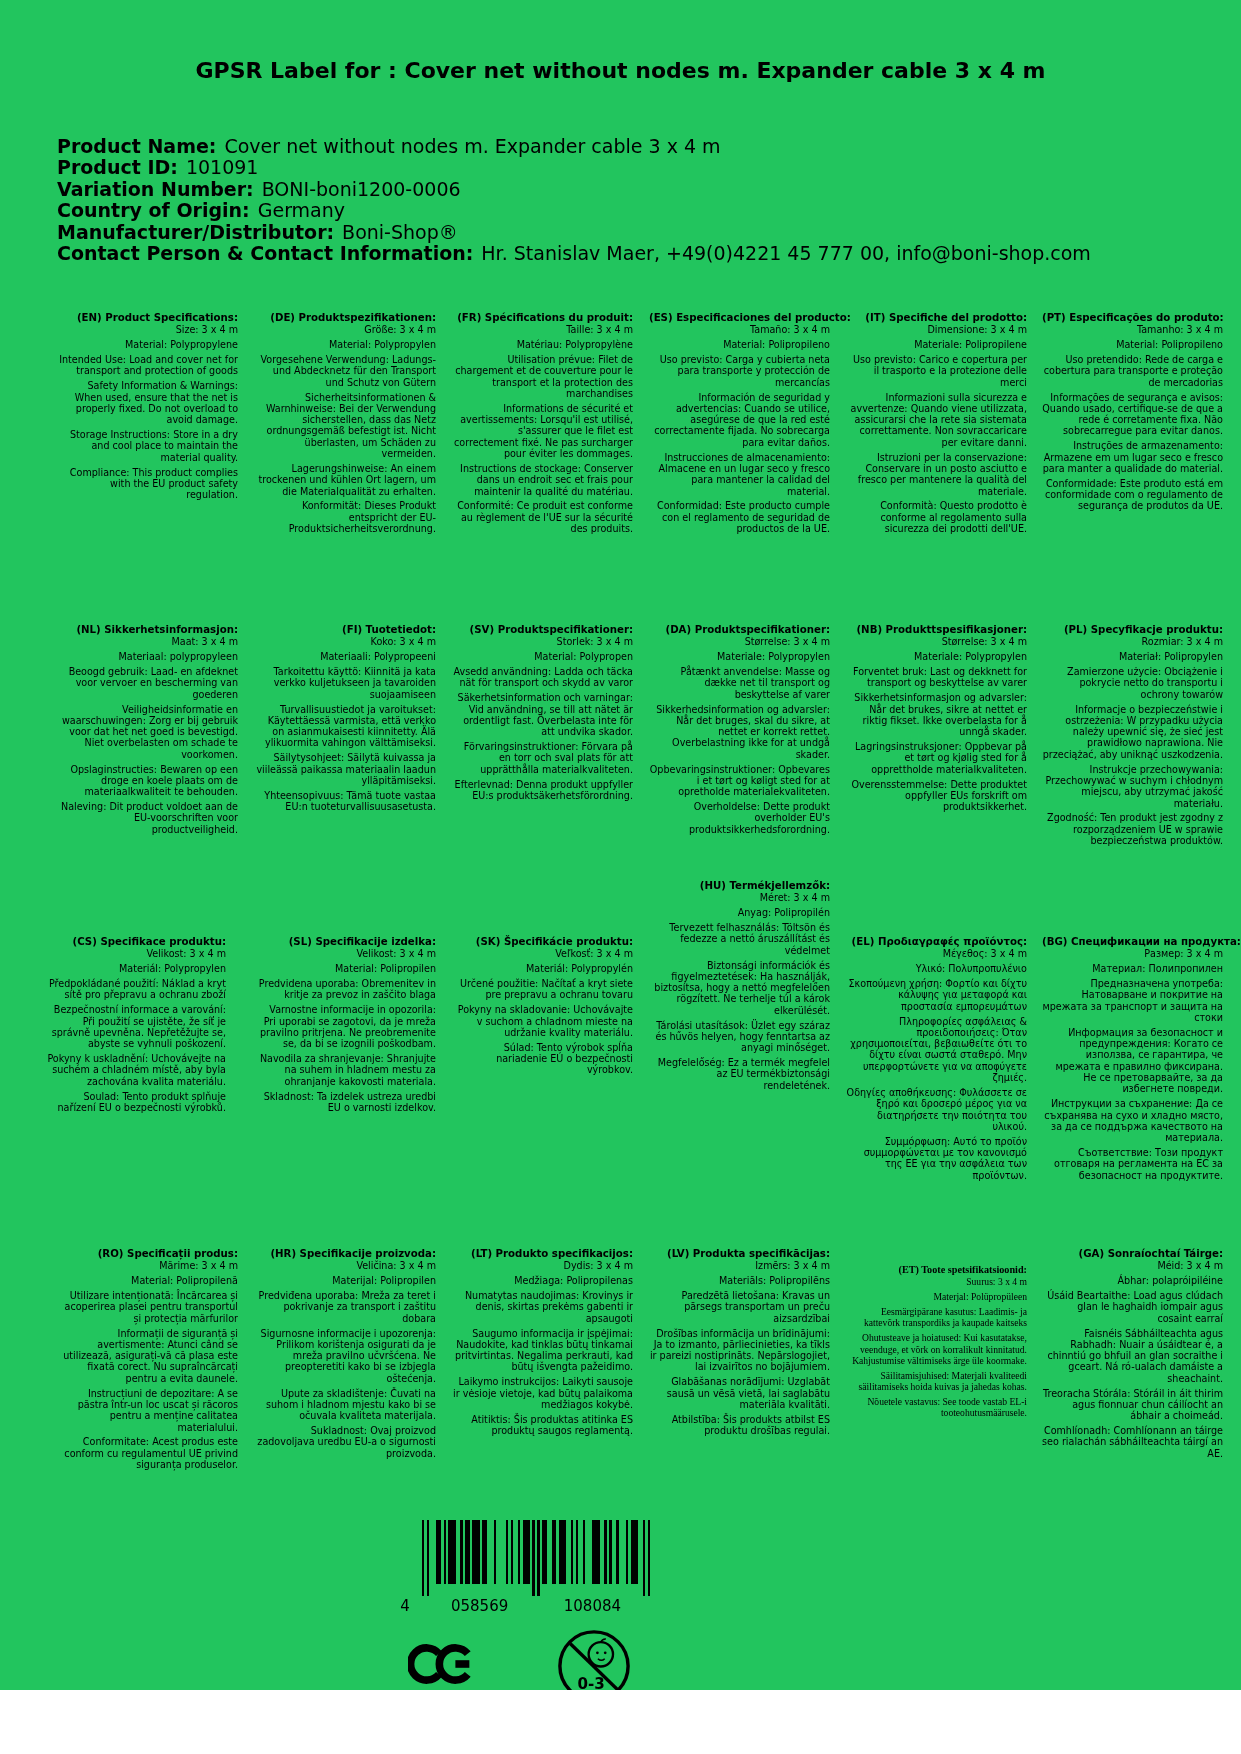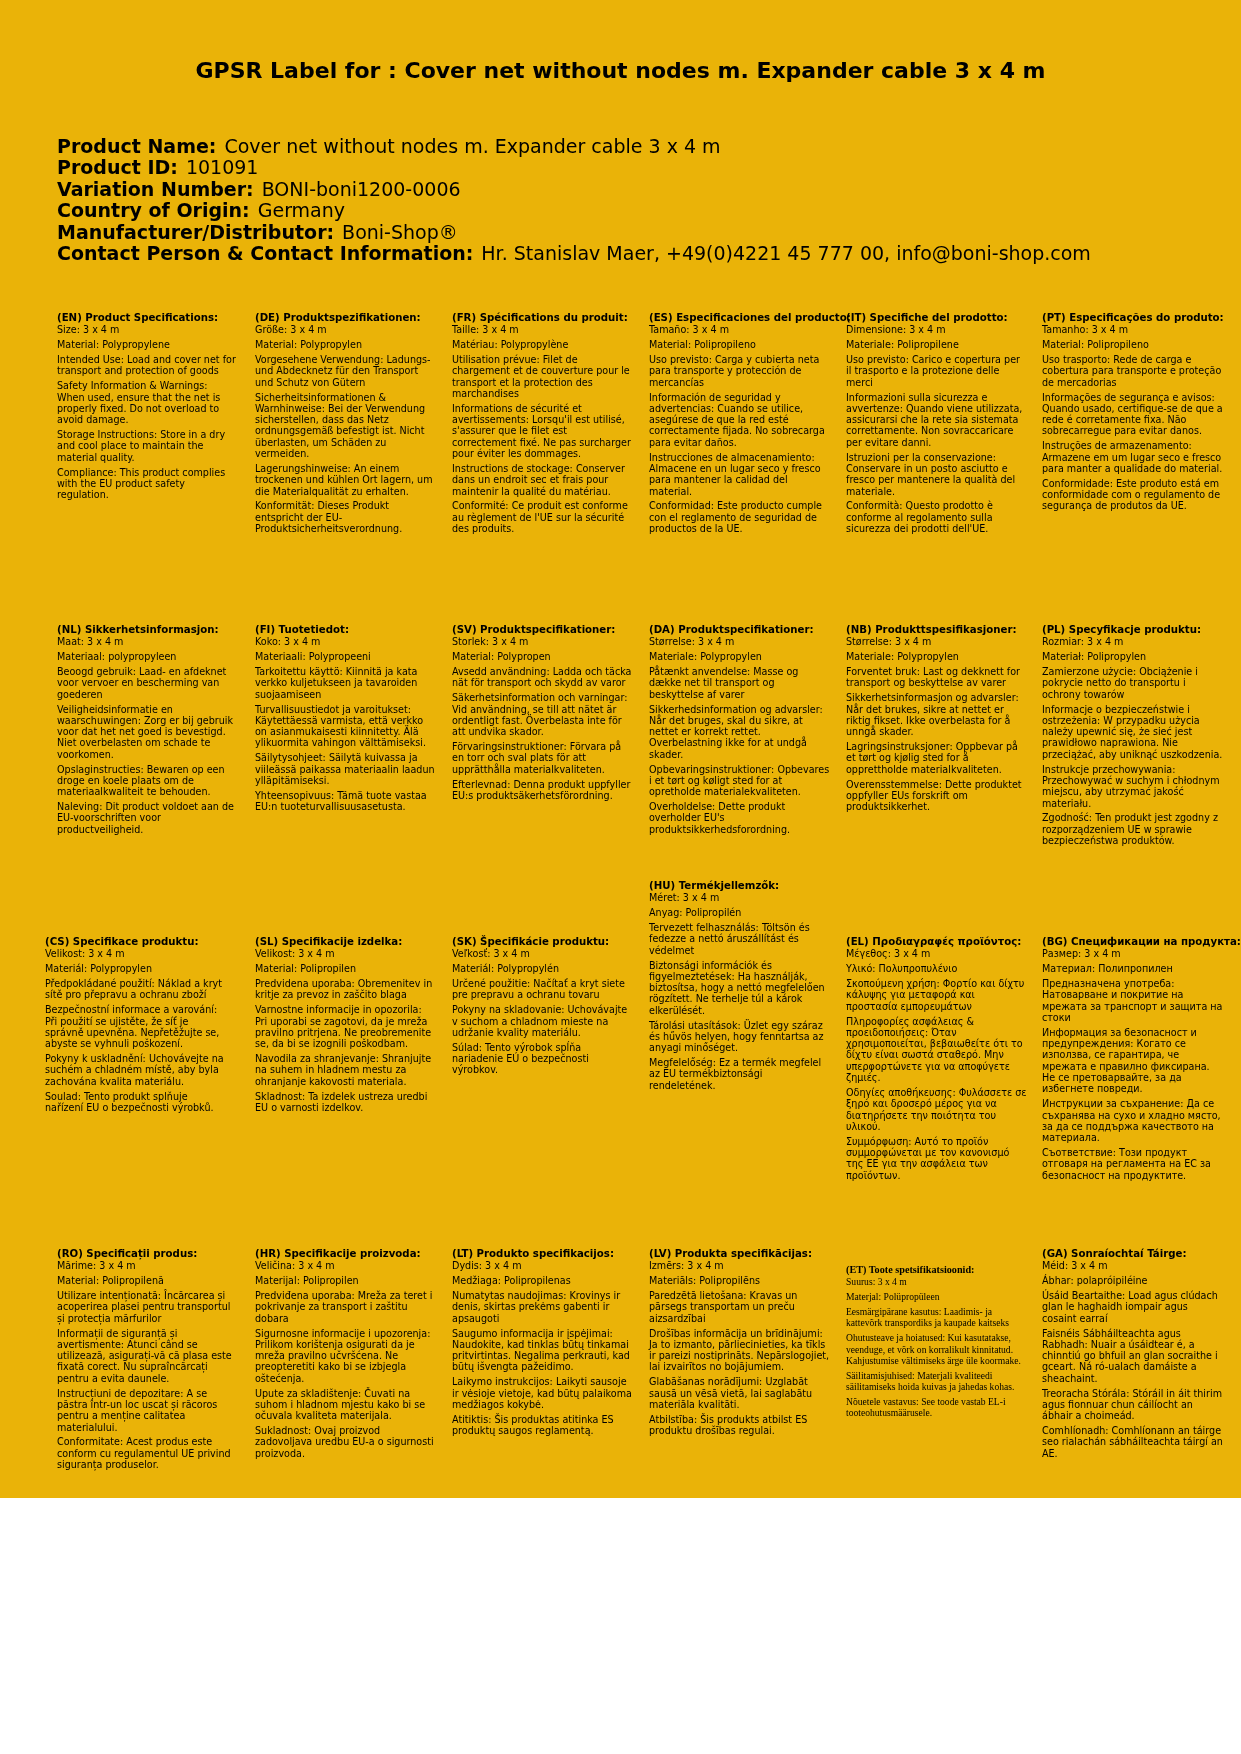--- a/index.html
+++ b/index.html
@@ -1,27 +1,27 @@
 <!DOCTYPE html>
 <html><head>
 <meta charset="utf-8">
 <style>
   html,body{margin:0;padding:0;background:#ffffff;}
   .page{
-    position:relative;width:1241px;height:1498px;background:#eab308;color:#000000;
+    position:relative;width:1241px;height:1690px;background:#22c55e;color:#000000;
     font-family:"DejaVu Sans", sans-serif;overflow:hidden;
   }
   .title{
     position:absolute;top:58px;left:0;width:100%;text-align:center;
     font-size:22px;font-weight:bold;
   }
   .product-info{position:absolute;left:57px;top:136px;font-size:19px;line-height:21.4px;}
   .info-row{white-space:nowrap;}
   .info-label{font-weight:bold;margin-right:8px;}
-  .lang-cell{position:absolute;width:181px;font-size:9.6px;line-height:11.3px;}
+  .lang-cell{position:absolute;width:181px;font-size:9.6px;line-height:11.3px;text-align:right;}
   .lang-header{font-weight:bold;font-size:10.2px;white-space:nowrap;margin:0 0 1px 0;}
   .lang-line{margin:0 0 3.6px 0;padding:0;}
   .barcode-svg{position:absolute;left:392px;top:1520px;}
   .barcode-svg rect{fill:#000;shape-rendering:crispEdges;}
   .bc-digits{font-family:"DejaVu Sans",sans-serif;font-size:15px;fill:#000;}
   .ce-mark{position:absolute;left:408px;top:1642px;}
   .age-mark{position:absolute;left:556px;top:1628px;}
   .age-text{font-family:"DejaVu Sans",sans-serif;font-size:15.5px;font-weight:bold;fill:#000;}
 </style>
 </head>
@@ -83,21 +83,21 @@
         <p class="lang-line">Materiale: Polipropilene</p>
         <p class="lang-line">Uso previsto: Carico e copertura per il trasporto e la protezione delle merci</p>
         <p class="lang-line">Informazioni sulla sicurezza e avvertenze: Quando viene utilizzata, assicurarsi che la rete sia sistemata correttamente. Non sovraccaricare per evitare danni.</p>
         <p class="lang-line">Istruzioni per la conservazione: Conservare in un posto asciutto e fresco per mantenere la qualità del materiale.</p>
         <p class="lang-line">Conformità: Questo prodotto è conforme al regolamento sulla sicurezza dei prodotti dell'UE.</p>
       </div>
       <div class="lang-cell" style="left: 1042px; top: 312px;">
         <div class="lang-header">(PT) Especificações do produto:</div>
         <p class="lang-line">Tamanho: 3 x 4 m</p>
         <p class="lang-line">Material: Polipropileno</p>
-        <p class="lang-line">Uso trasporto: Rede de carga e cobertura para transporte e proteção de mercadorias</p>
+        <p class="lang-line">Uso pretendido: Rede de carga e cobertura para transporte e proteção de mercadorias</p>
         <p class="lang-line">Informações de segurança e avisos: Quando usado, certifique-se de que a rede é corretamente fixa. Não sobrecarregue para evitar danos.</p>
         <p class="lang-line">Instruções de armazenamento: Armazene em um lugar seco e fresco para manter a qualidade do material.</p>
         <p class="lang-line">Conformidade: Este produto está em conformidade com o regulamento de segurança de produtos da UE.</p>
       </div>
       <div class="lang-cell" style="left: 57px; top: 624px;">
         <div class="lang-header">(NL) Sikkerhetsinformasjon:</div>
         <p class="lang-line">Maat: 3 x 4 m</p>
         <p class="lang-line">Materiaal: polypropyleen</p>
         <p class="lang-line">Beoogd gebruik: Laad- en afdeknet voor vervoer en bescherming van goederen</p>
         <p class="lang-line">Veiligheidsinformatie en waarschuwingen: Zorg er bij gebruik voor dat het net goed is bevestigd. Niet overbelasten om schade te voorkomen.</p>

